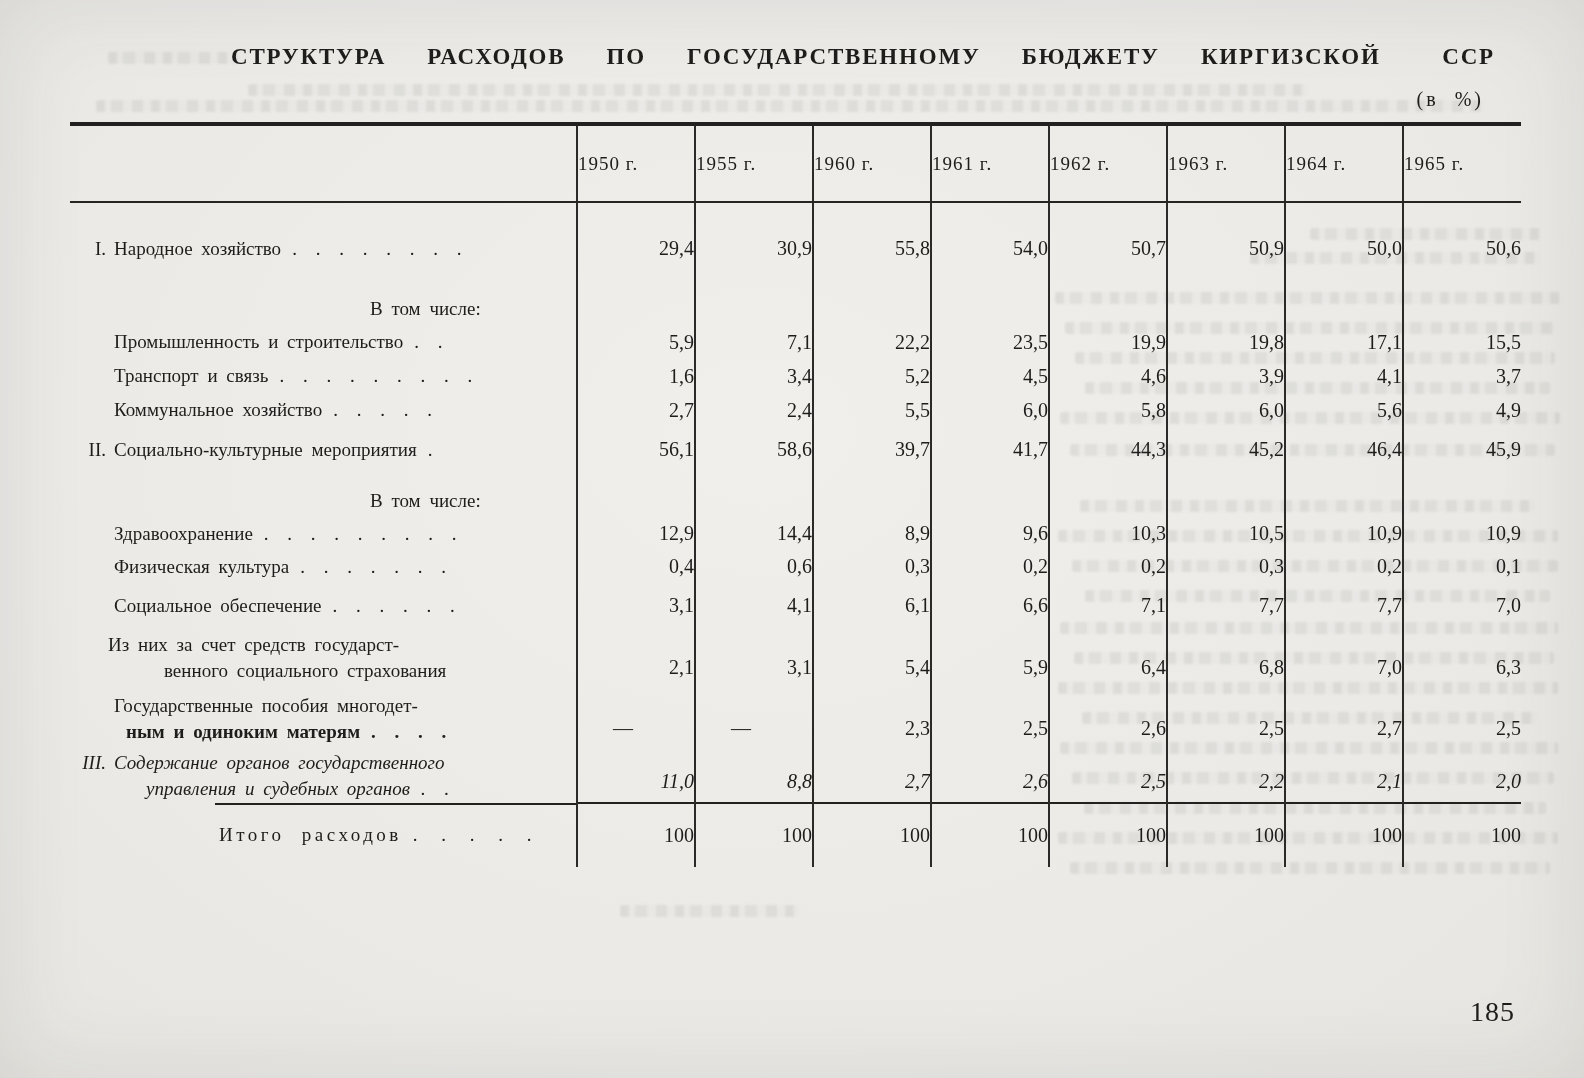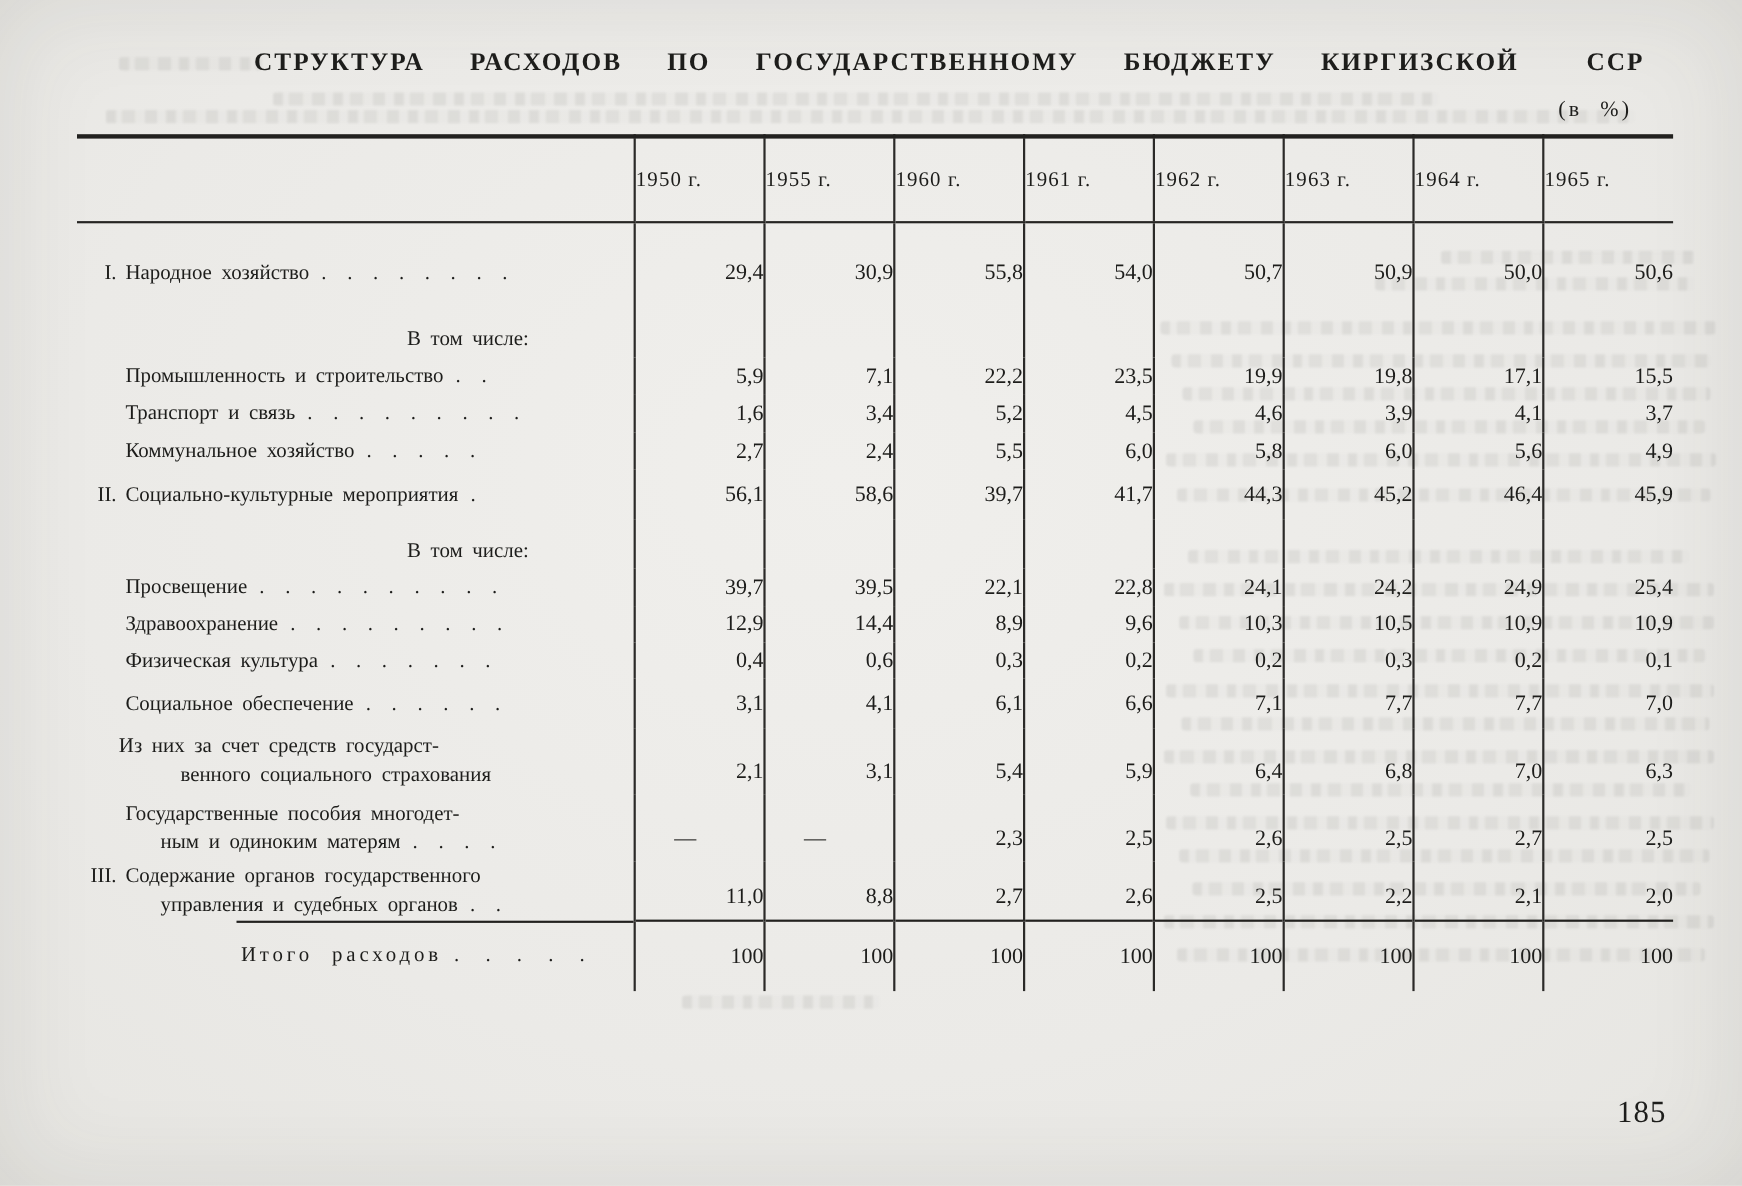--- a/index.html
+++ b/index.html
@@ -70,21 +70,21 @@
   td.val.dash{ text-align:center;padding-right:26px; }
   
   tr.r-item .txt{ margin-left:44px; }
   tr.r-subheader td.lbl{ padding-left:300px;padding-top:12px; }
   tr.r-subheader td.val{ padding-top:12px; }
   tr.pt1 td{ padding-top:14px; }
   tr.two td.val{ vertical-align:bottom;padding-bottom:9px; }
   tr.r-item2a .txt{ margin-left:38px; }
   tr.r-item2a .l2{ margin-left:56px; }
   tr.r-item2b .txt{ margin-left:44px; }
-  tr.r-item2b .l2{ margin-left:32px; }
+  tr.r-item2b .l2{ margin-left:12px;font-weight:bold; }
   tr.r-section2 .l2{ margin-left:32px; }
   tr.r-total td.val{ border-top:2px solid #22211f;font-size:20px; }
   tr.r-total td.lbl{
     background-image:linear-gradient(#22211f,#22211f);
     background-repeat:no-repeat;
     background-size:calc(100% - 145px) 2px;
     background-position:145px 0;
     padding-left:149px;
   }
   tr.r-total .txt{ letter-spacing:3.5px;word-spacing:9px; }
@@ -218,31 +218,20 @@
           <td class="lbl"><div class="txt"><div class="line">В том числе:</div></div></td>
           <td class="val"></td>
           <td class="val"></td>
           <td class="val"></td>
           <td class="val"></td>
           <td class="val"></td>
           <td class="val"></td>
           <td class="val"></td>
           <td class="val"></td>
         </tr>
-        <tr class="r-item" style="height: 34px;">
-          <td class="lbl"><div class="txt"><div class="line">Просвещение<span class="dots">. . . . . . . . . .</span></div></div></td>
-          <td class="val">39,7</td>
-          <td class="val">39,5</td>
-          <td class="val">22,1</td>
-          <td class="val">22,8</td>
-          <td class="val">24,1</td>
-          <td class="val">24,2</td>
-          <td class="val">24,9</td>
-          <td class="val">25,4</td>
-        </tr>
         <tr class="r-item" style="height: 33px;">
           <td class="lbl"><div class="txt"><div class="line">Здравоохранение<span class="dots">. . . . . . . . .</span></div></div></td>
           <td class="val">12,9</td>
           <td class="val">14,4</td>
           <td class="val">8,9</td>
           <td class="val">9,6</td>
           <td class="val">10,3</td>
           <td class="val">10,5</td>
           <td class="val">10,9</td>
           <td class="val">10,9</td>
@@ -284,21 +273,21 @@
           <td class="lbl"><div class="txt"><div class="line">Государственные пособия многодет-</div><div class="line l2">ным и одиноким матерям<span class="dots">. . . .</span></div></div></td>
           <td class="val dash">—</td>
           <td class="val dash">—</td>
           <td class="val">2,3</td>
           <td class="val">2,5</td>
           <td class="val">2,6</td>
           <td class="val">2,5</td>
           <td class="val">2,7</td>
           <td class="val">2,5</td>
         </tr>
-        <tr class="r-section2 two" style="height: 54px;">
+        <tr class="r-section2 two" style="height: 54px; font-style: italic;">
           <td class="lbl"><span class="num">III.</span><div class="txt"><div class="line">Содержание органов государственного</div><div class="line l2">управления и судебных органов<span class="dots">. .</span></div></div></td>
           <td class="val">11,0</td>
           <td class="val">8,8</td>
           <td class="val">2,7</td>
           <td class="val">2,6</td>
           <td class="val">2,5</td>
           <td class="val">2,2</td>
           <td class="val">2,1</td>
           <td class="val">2,0</td>
         </tr>

